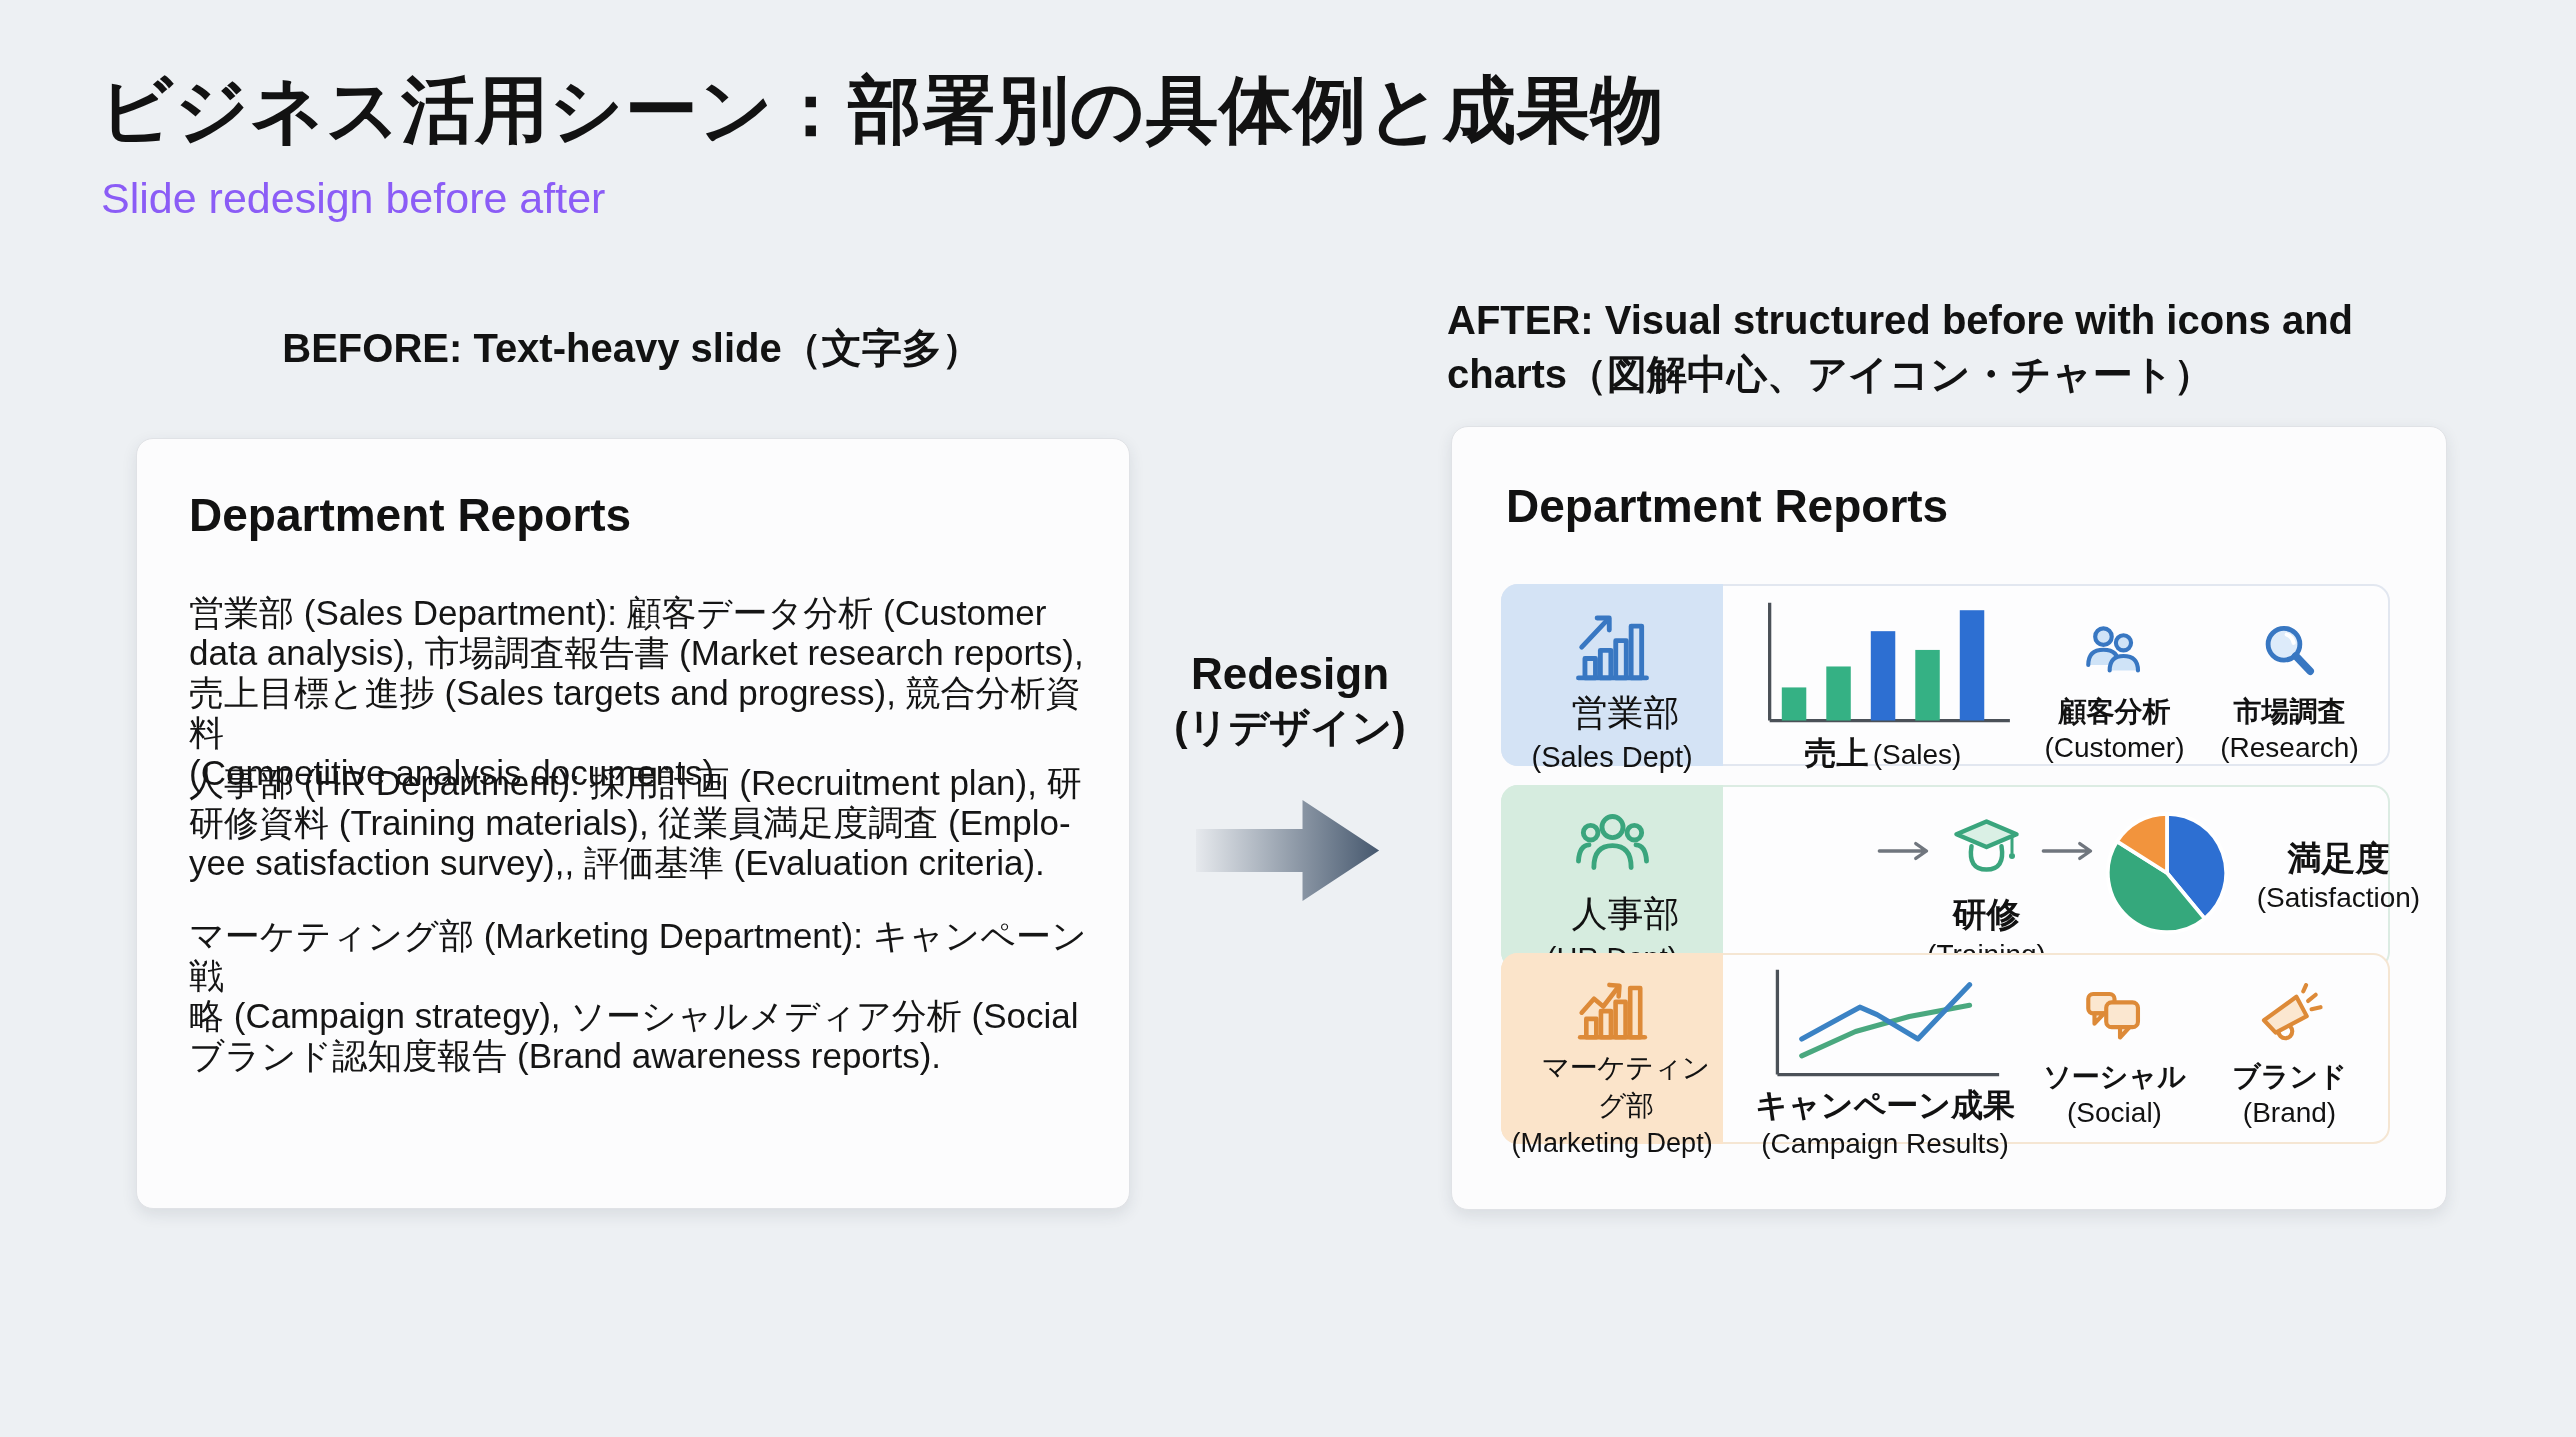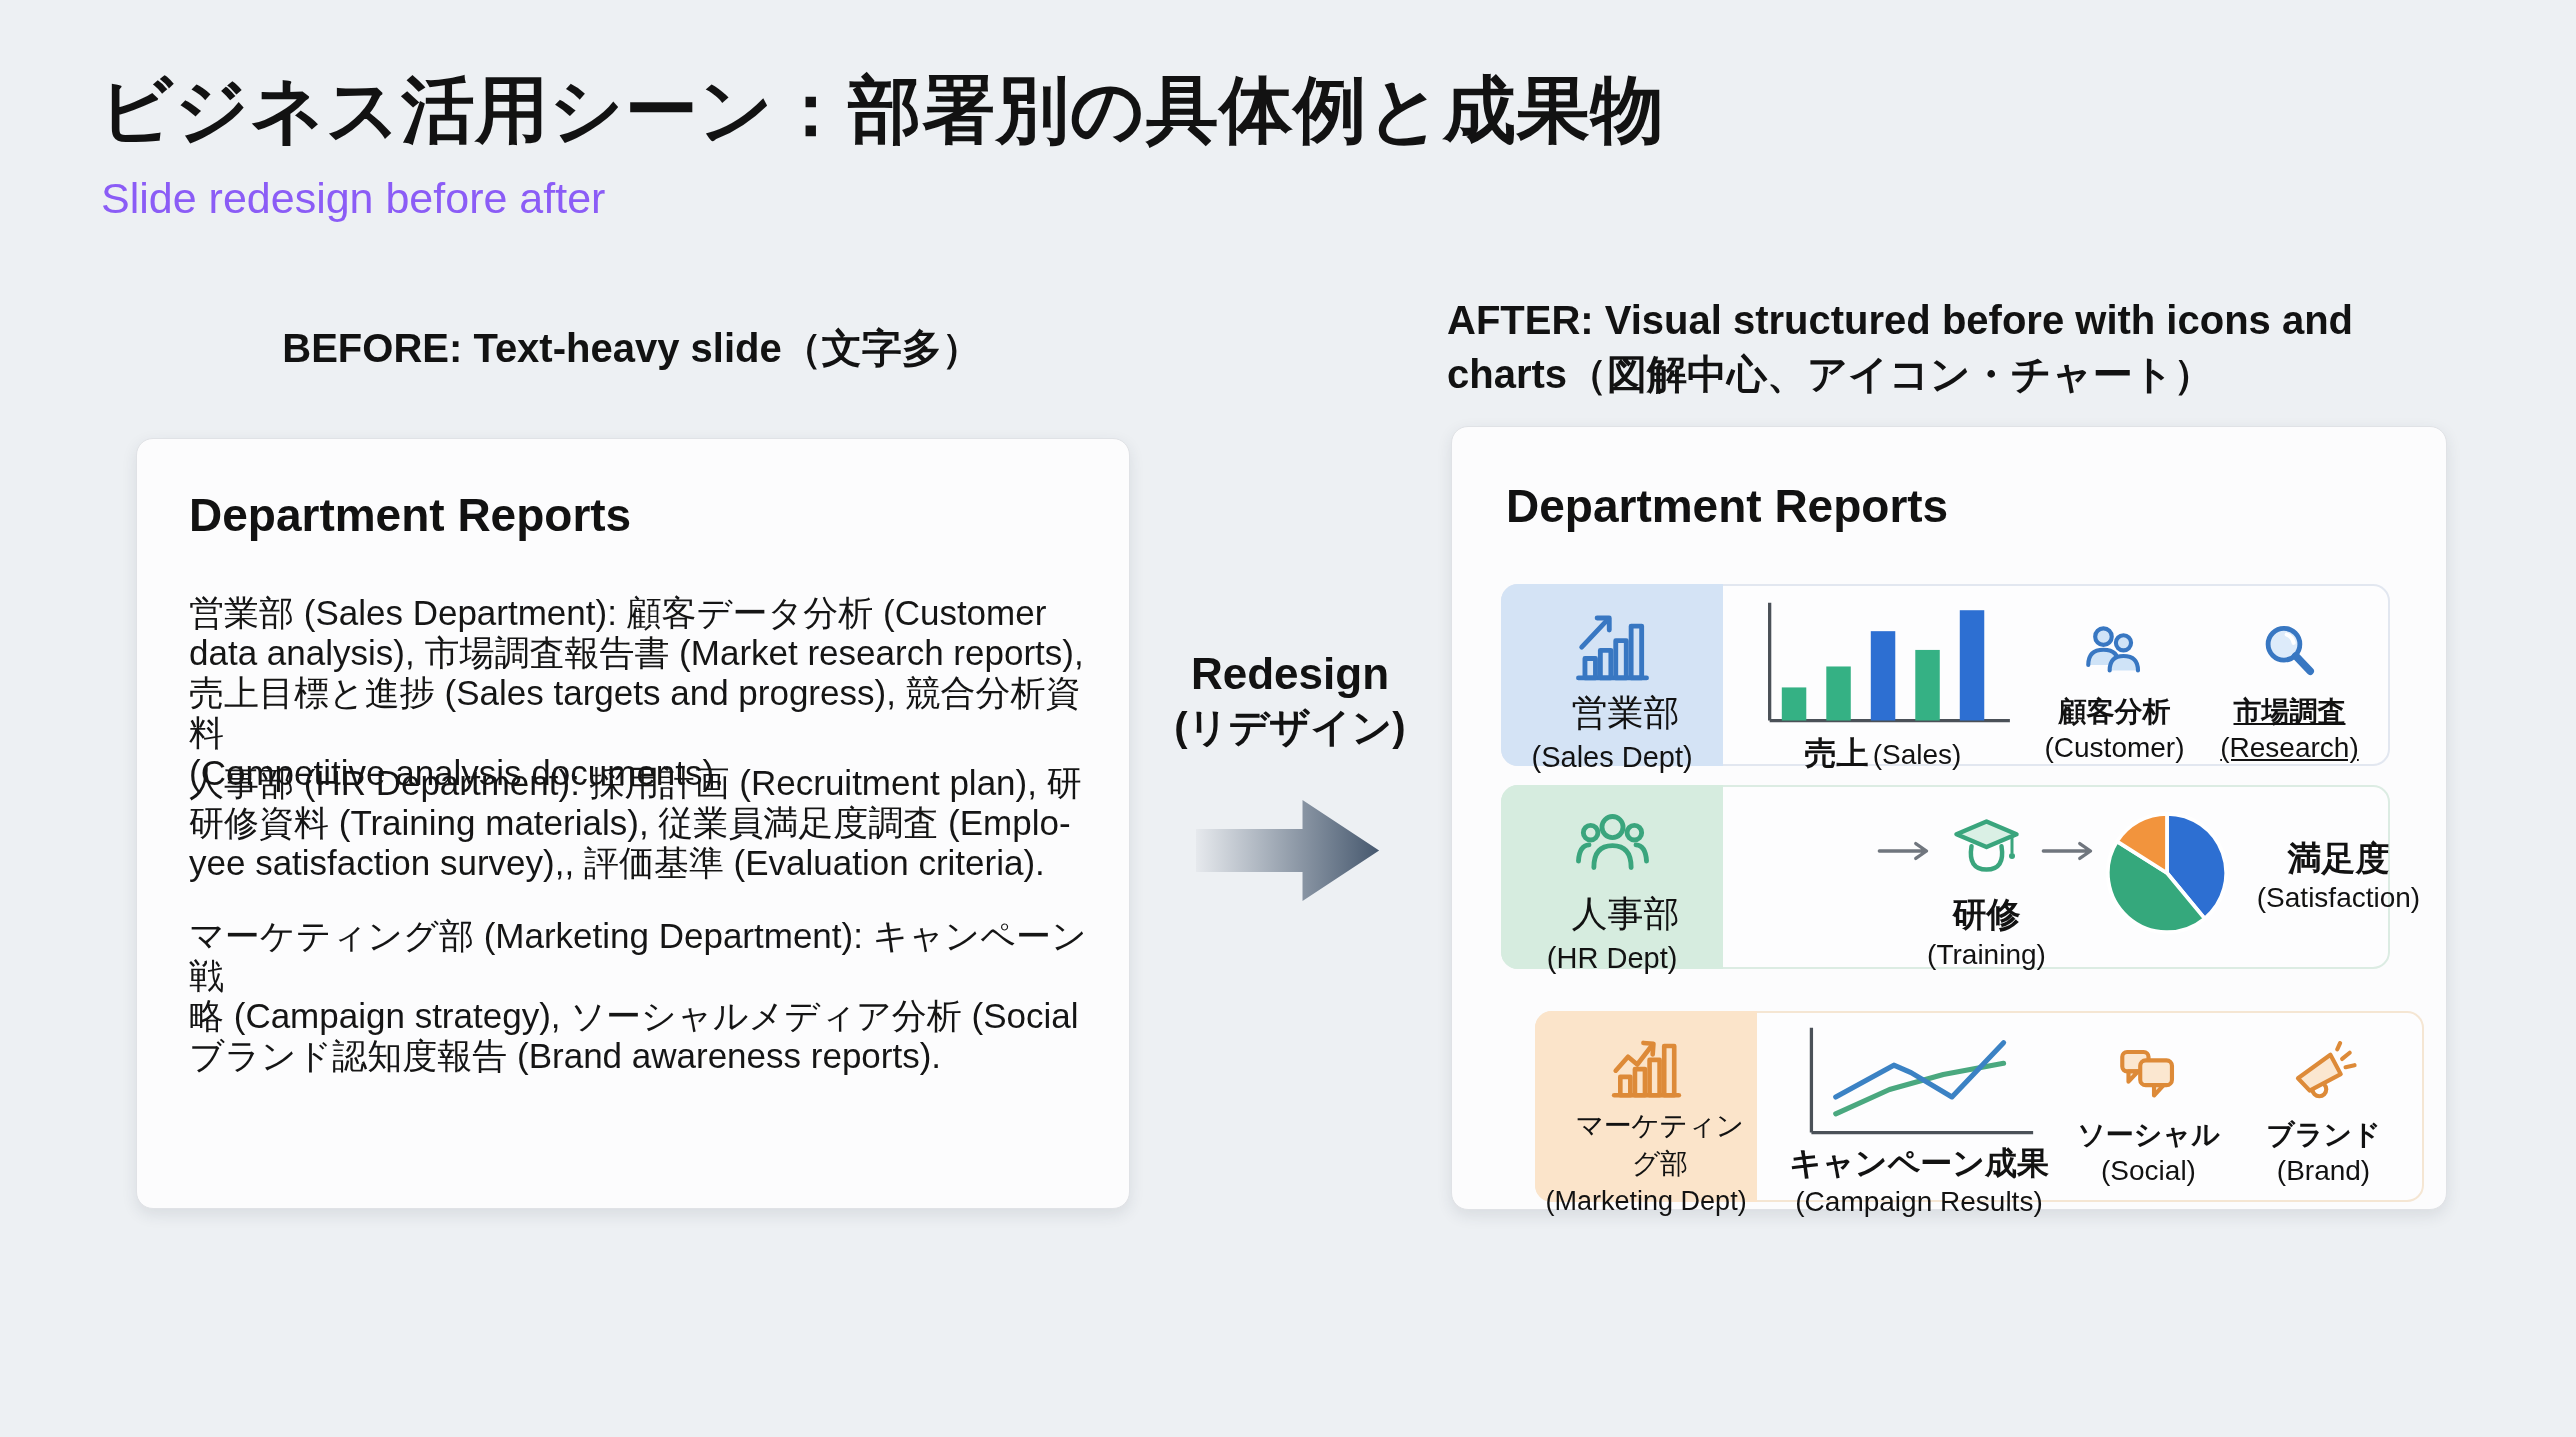--- a/index.html
+++ b/index.html
@@ -41,21 +41,21 @@
   .redesign-label .jp{font-size:40px;display:block;}
   .big-arrow{left:1196px;top:798px;}
 
   
   .vrow{
     left:49px;width:885px;background:#fdfdfe;border-radius:17px;
     border:2.3px solid #e4e7ee;
   }
   .vrow-1{top:157px;height:178px;border-color:var(--c-row-border-blue,#e2e7f0);}
   .vrow-2{top:358px;height:180px;border-color:var(--c-row-border-green,#dcece3);}
-  .vrow-3{top:584px;height:187px;border-color:var(--c-row-border-orange,#f5e6d3);margin-left:34px;}
+  .vrow-3{top:526px;height:187px;border-color:var(--c-row-border-orange,#f5e6d3);}
 
   .tile{
     left:-1.9px;top:-1.9px;bottom:-1.9px;width:222px;border-radius:17px 0 0 17px;
     text-align:center;
   }
   .tile-blue{background:var(--c-tile-blue,#d4e3f5);}
   .tile-green{background:var(--c-tile-green,#d6ecdf);}
   .tile-orange{background:var(--c-tile-orange,#fbe4ca);}
   .tile svg{display:block;margin:20.6px auto 3.7px auto;width:81px;height:81px;}
   .vrow-3 .tile svg{margin-top:15px;width:77px;height:77px;}
@@ -150,21 +150,21 @@
     <div class="abs cell" style="left:529px;">
       <svg viewBox="0 0 100 100" fill="#cfe3f7" stroke="#3877c2" stroke-width="6" stroke-linecap="round" stroke-linejoin="round">
         <circle cx="34" cy="27" r="12"></circle>
         <path d="M12 68 Q12 46 34 46 Q56 46 56 68"></path>
         <circle cx="63" cy="36" r="11"></circle>
         <path d="M43 76 Q43 55 63 55 Q84 55 84 76"></path>
       </svg>
       <span class="jp">顧客分析</span>
       <span class="en">(Customer)</span>
     </div>
-    <div class="abs cell" style="left:704px;text-decoration:underline;">
+    <div class="abs cell" style="left:704px;">
       <svg viewBox="0 0 100 100" fill="none" stroke-linecap="round">
         <circle cx="42" cy="38" r="23" fill="#ddebfa" stroke="#3877c2" stroke-width="7"></circle>
         <path d="M46 24 A16 16 0 0 1 56 36" stroke="#ffffff" stroke-width="6" fill="none"></path>
         <line x1="59" y1="55" x2="80" y2="77" stroke="#3877c2" stroke-width="11"></line>
       </svg>
       <span class="jp">市場調査</span>
       <span class="en">(Research)</span>
     </div>
   </div>
 

